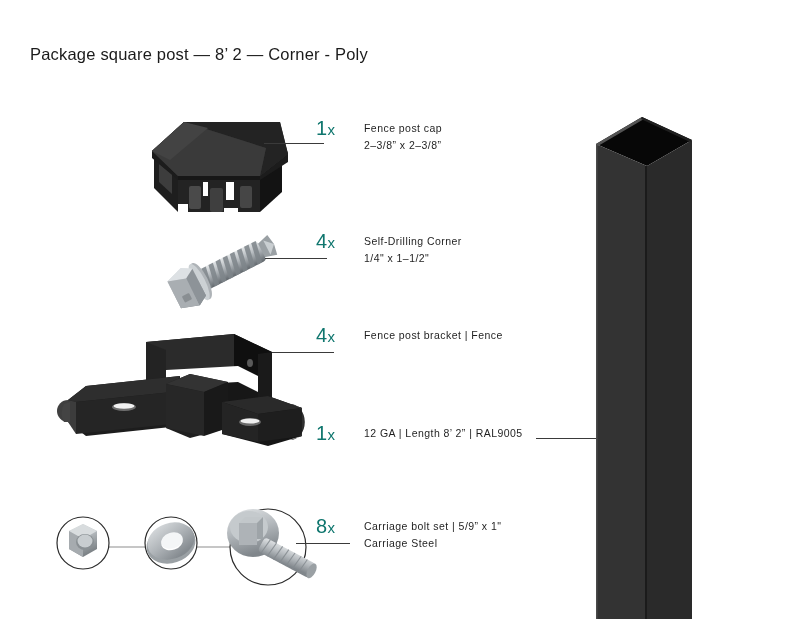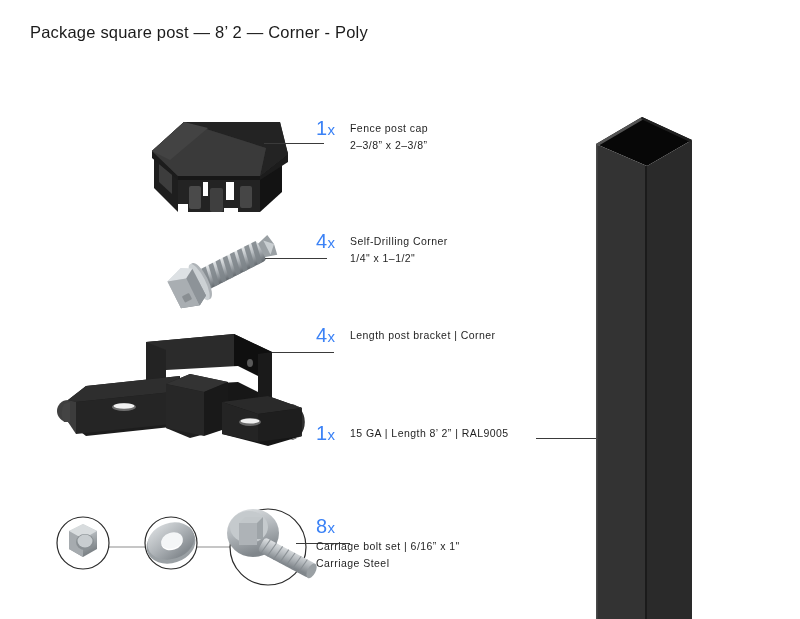--- a/index.html
+++ b/index.html
@@ -17,49 +17,49 @@
   }
   #page-root {
     position: absolute;
     inset: 0;
   }
 
   
   .title {
     position: absolute;
     left: 30px;
-    top: 23px;
+    top: 45px;
     font-size: 16.5px;
     font-weight: 500;
     letter-spacing: 0.2px;
     color: #1b1b1b;
     white-space: nowrap;
   }
 
   
   .callout {
     position: absolute;
     display: flex;
     align-items: flex-start;
   }
   .qty {
     font-size: 20px;
     font-weight: 400;
-    color: #3b82f6;
+    color: #0f766e;
     line-height: 1;
     letter-spacing: 0.3px;
     white-space: nowrap;
     min-width: 34px;
   }
   .qty .x-small {
     font-size: 15px;
     letter-spacing: 0;
   }
   .lines {
-    margin-left: 0;
+    margin-left: 14px;
     padding-top: 2px;
   }
   .lines .ln {
     font-size: 10.5px;
     letter-spacing: 0.45px;
     color: #1f1f1f;
     line-height: 17px;
     white-space: nowrap;
   }
 
@@ -240,28 +240,28 @@
         <ellipse cx="188" cy="91" rx="9.5" ry="2.6" fill="#efefef"></ellipse>
       </g>
     </svg>
   </div>
 
   <div class="leader" style="left:272px; top:352px; width:62px;"></div>
 
   <div class="callout" style="left:316px; top:325px;">
     <div class="qty"><span>4</span><span class="x-small">x</span></div>
     <div class="lines">
-      <div class="ln">Length post bracket | Corner</div>
+      <div class="ln">Fence post bracket | Fence</div>
     </div>
   </div>
 
   <div class="callout" style="left:316px; top:423px;">
     <div class="qty"><span>1</span><span class="x-small">x</span></div>
     <div class="lines">
-      <div class="ln">15 GA | Length 8’ 2” | RAL9005</div>
+      <div class="ln">12 GA | Length 8’ 2” | RAL9005</div>
     </div>
   </div>
 
   <div class="leader" style="left:536px; top:438px; width:62px;"></div>
 
   <div class="post-wrap">
     <svg width="104" height="509" viewBox="0 0 104 509" preserveAspectRatio="none">
 
       <path d="M4,34 L50,7 L100,30 L55,56 Z" fill="#070707"></path>
 
@@ -340,21 +340,21 @@
             <line x1="254" y1="42" x2="252" y2="58"></line>
           </g>
           <ellipse cx="263" cy="50" rx="4" ry="8" fill="#9aa0a4"></ellipse>
         </g>
       </g>
     </svg>
   </div>
 
   <div class="leader" style="left:296px; top:543px; width:54px;"></div>
 
-  <div class="callout" style="left:316px; top:516px;flex-direction:column;">
+  <div class="callout" style="left:316px; top:516px;">
     <div class="qty"><span>8</span><span class="x-small">x</span></div>
     <div class="lines">
-      <div class="ln">Carriage bolt set | 6/16” x 1"</div>
+      <div class="ln">Carriage bolt set | 5/9” x 1"</div>
       <div class="ln">Carriage Steel</div>
     </div>
   </div>
 
 </div>
 
 </body></html>

